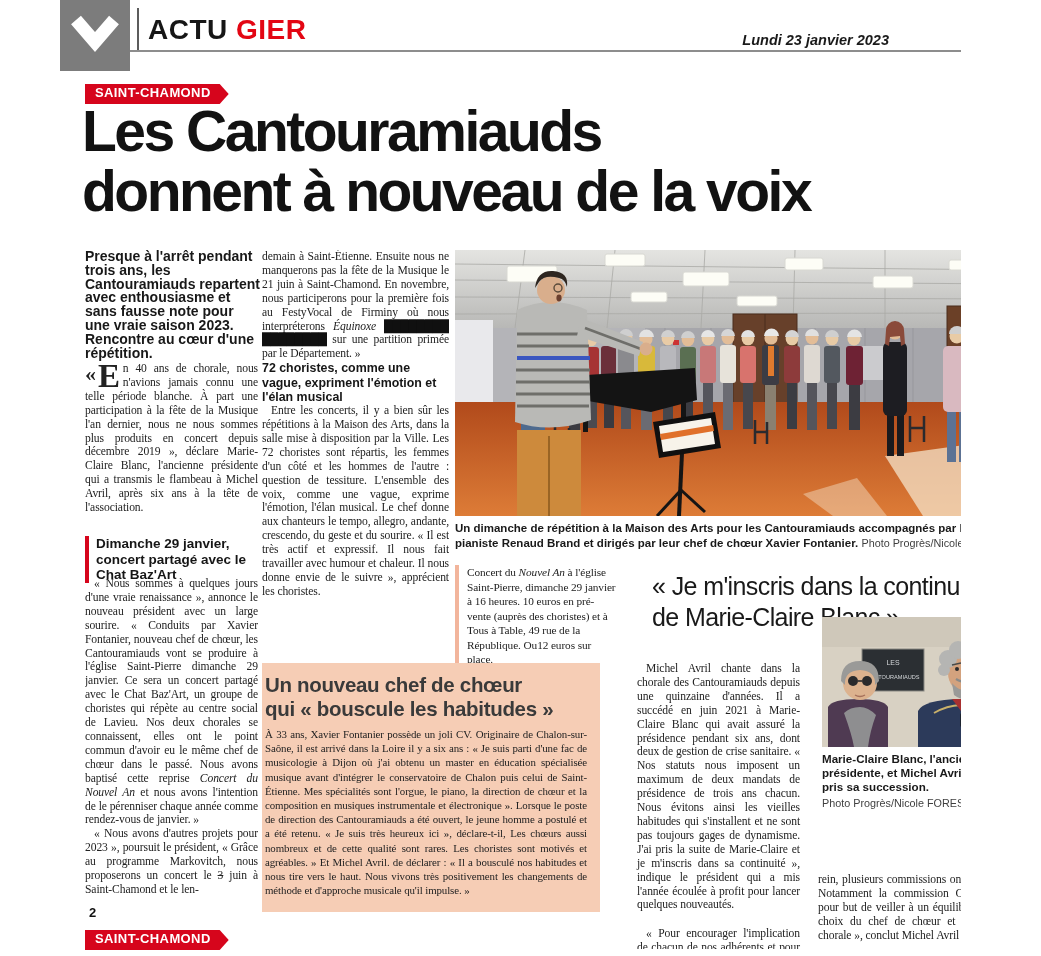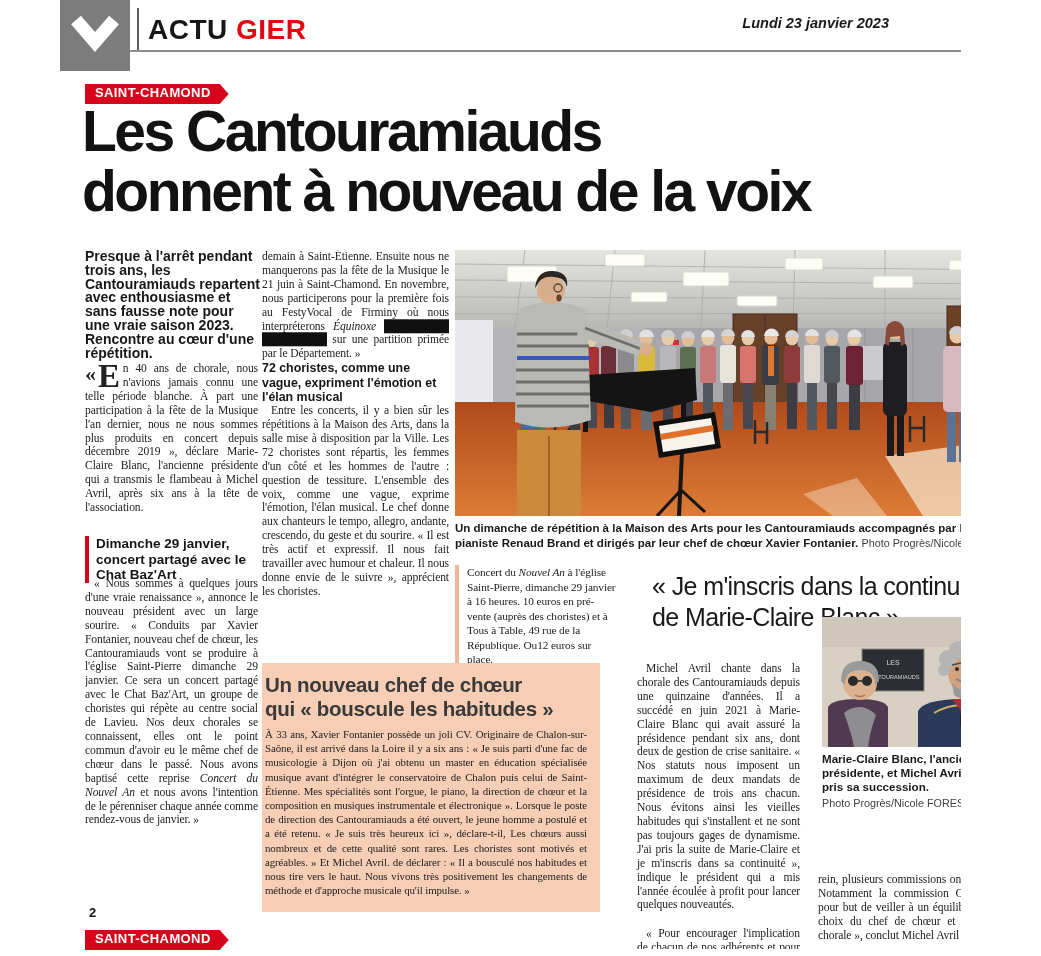--- a/index.html
+++ b/index.html
@@ -4,21 +4,21 @@
 <style>
   html,body{margin:0;padding:0;background:#fff;}
   .page{position:relative;width:961px;height:956px;background:#ffffff;overflow:hidden;
         font-family:"Liberation Sans",sans-serif;color:#1c1c1c;}
   
   .logo{position:absolute;left:60px;top:0;width:70px;height:71px;background:#7c7c7c;z-index:3;}
   .hdr-divider{position:absolute;left:137px;top:8px;width:2px;height:43px;background:#5c5c5c;}
   .brand{position:absolute;left:148px;top:14px;font-size:28px;font-weight:bold;letter-spacing:.5px;white-space:nowrap;}
   .brand .black{color:#161616;} .brand .red{color:#e30613;}
   .hdr-rule{position:absolute;left:85px;top:50px;width:930px;height:2px;background:#8d8d8d;}
-  .date{position:absolute;right:72px;top:15px;font-size:14.5px;font-weight:bold;font-style:italic;color:#1a1a1a;}
+  .date{position:absolute;right:72px;top:32px;font-size:14.5px;font-weight:bold;font-style:italic;color:#1a1a1a;}
   
   .tag{position:absolute;left:85px;background:#d6051c;color:#fff;font-weight:bold;font-size:13px;
        letter-spacing:.4px;padding:1px 18px 4px 10px;
        clip-path:polygon(0 0,calc(100% - 9px) 0,100% 50%,calc(100% - 9px) 100%,0 100%);}
   .tag.top{top:84px;} .tag.bottom{top:930px;}
   
   .headline{position:absolute;left:82px;top:101px;width:930px;font-weight:bold;color:#121212;
             font-size:57px;line-height:60px;letter-spacing:-2.5px;}
   
   .lead{position:absolute;left:85px;top:250px;width:176px;height:112px;overflow:hidden;
@@ -91,20 +91,21 @@
     <div>Les Cantouramiauds</div>
     <div>donnent à nouveau de la voix</div>
   </div>
 
   <div class="lead">Presque à l'arrêt pendant trois ans, les Cantouramiauds repartent avec enthousiasme et sans fausse note pour une vraie saison 2023. Rencontre au cœur d'une répétition.</div>
 
   <div class="col1-para1 serif"><span class="dropq">« </span><span class="dropE">E</span><span>n 40 ans de chorale, nous n'avions jamais connu une telle période blanche. À part une participation à la fête de la Musique l'an dernier, nous ne nous sommes plus produits en concert depuis décembre 2019 », déclare Marie-Claire Blanc, l'ancienne présidente qui a transmis le flambeau à Michel Avril, après six ans à la tête de l'association.</span></div>
   <div class="subhead1">Dimanche 29 janvier, concert partagé avec le Chat Baz'Art</div>
   <div class="col1-body serif">
     <p class="indent"><span>« Nous sommes à quelques jours d'une vraie renaissance », annonce le nouveau président avec un large sourire. « Conduits par Xavier Fontanier, nouveau chef de chœur, les Cantouramiauds vont se produire à l'église Saint-Pierre dimanche 29 janvier. Ce sera un concert partagé avec le Chat Baz'Art, un groupe de choristes qui répète au centre social de Lavieu. Nos deux chorales se connaissent, elles ont le point commun d'avoir eu le même chef de chœur dans le passé. Nous avons baptisé cette reprise </span><span class="it">Concert du Nouvel An</span><span> et nous avons l'intention de le pérenniser chaque année comme rendez-vous de janvier. »</span></p>
+    <p class="indent"><span>« Nous avons d'autres projets pour 2023 », poursuit le président, « Grâce au programme Markovitch, nous proposerons un concert le </span><span class="strike">3</span><span> juin à Saint-Chamond et le len-</span></p>
   </div>
 
   <div class="col2 serif">
     <p><span>demain à Saint-Étienne. Ensuite nous ne manquerons pas la fête de la Musique le 21 juin à Saint-Chamond. En novembre, nous participerons pour la première fois au FestyVocal de Firminy où nous interpréterons </span><span class="it">Équinoxe</span><span> </span><span class="redact">████████</span><span> </span><span class="redact">████████</span><span> sur une partition primée par le Département. »</span></p>
     <p class="subhead2">72 choristes, comme une vague, expriment l'émotion et l'élan musical</p>
     <p class="indent">Entre les concerts, il y a bien sûr les répétitions à la Maison des Arts, dans la salle mise à disposition par la Ville. Les 72 choristes sont répartis, les femmes d'un côté et les hommes de l'autre : question de tessiture. L'ensemble des voix, comme une vague, exprime l'émotion, l'élan musical. Le chef donne aux chanteurs le tempo, allegro, andante, crescendo, du geste et du sourire. « Il est très actif et expressif. Il nous fait travailler avec humour et chaleur. Il nous donne envie de le suivre », apprécient les choristes.</p>
   </div>
 
   <div class="photo-main">
     <svg width="560" height="266" viewBox="0 0 560 266">

